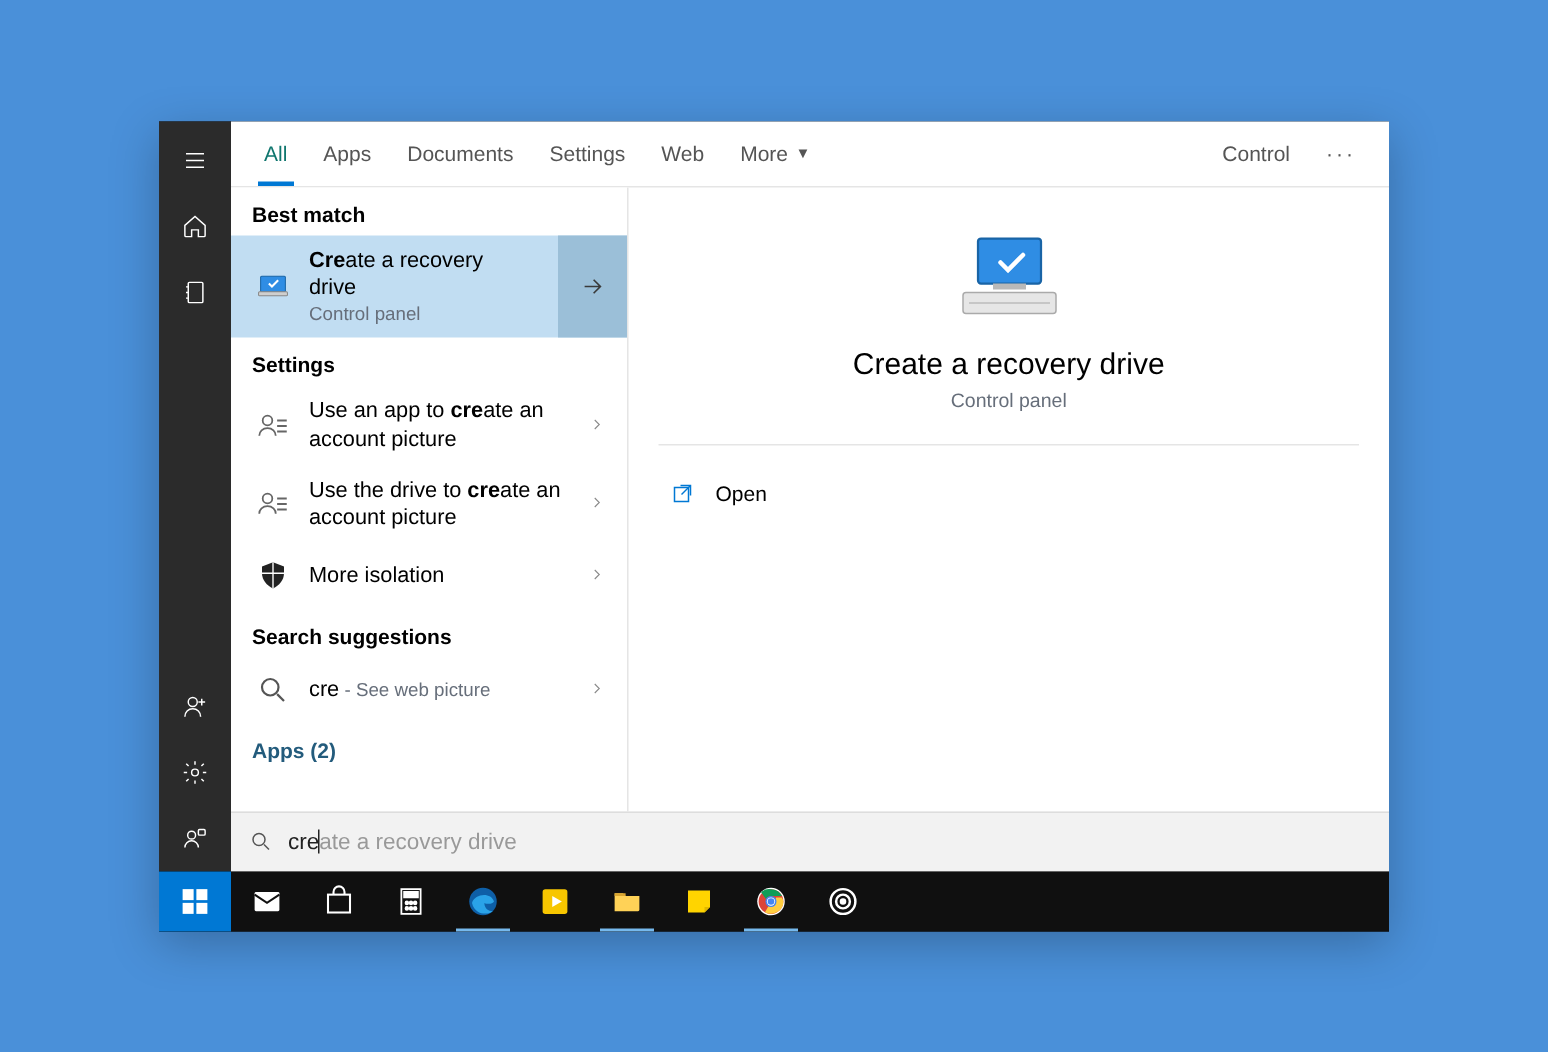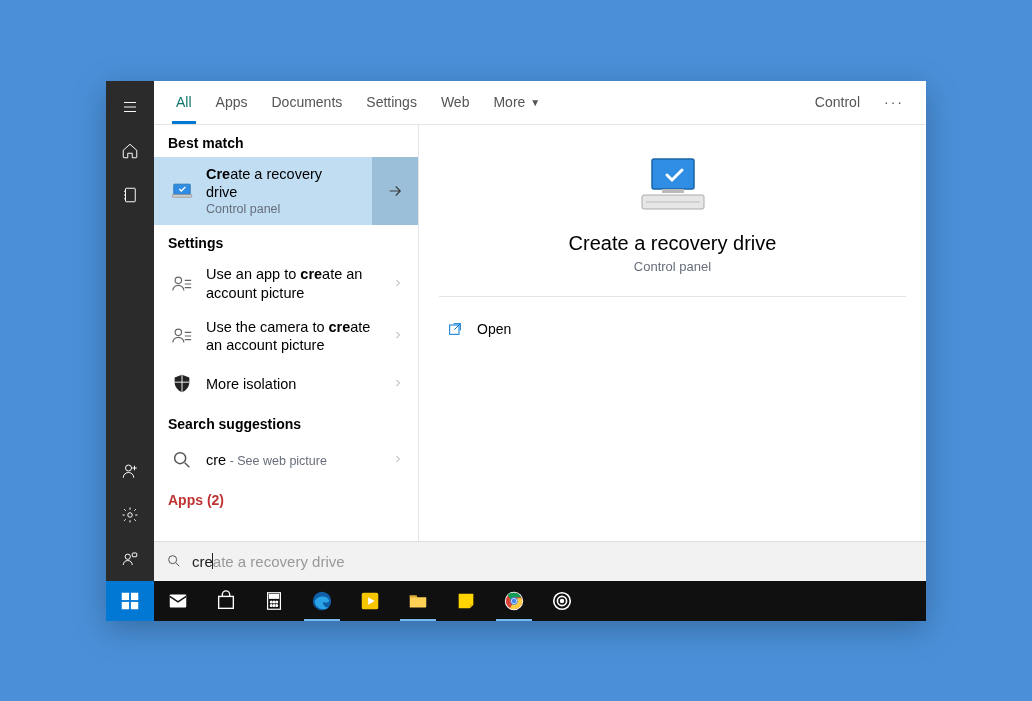--- a/index.html
+++ b/index.html
@@ -312,21 +312,21 @@
 
             <div class="result">
               <div class="icon">
                 <svg viewBox="0 0 24 24" stroke="#666" fill="none" stroke-width="1.3">
                     <circle cx="8" cy="8" r="3.5"></circle>
                     <path d="M2 19c0-3 2.5-5.5 6-5.5s6 2.5 6 5.5"></path>
                     <path d="M15 8h7M15 12h7M15 16h7"></path>
                   </svg>
               </div>
               <div class="txt">
-                <div class="title"><span>Use the camera to </span><b>cre</b><span>ate an account picture</span></div>
+                <div class="title"><span>Use the drive to </span><b>cre</b><span>ate an account picture</span></div>
               </div>
               <div class="chev"><svg viewBox="0 0 24 24">
                     <path d="M9 6l6 6-6 6"></path>
                   </svg></div>
             </div>
 
             <div class="result">
               <div class="icon">
                 <svg viewBox="0 0 24 24" stroke="#222" fill="#222" stroke-width="0">
                     <path d="M12 2l8 3v5c0 5-3.5 9-8 11-4.5-2-8-6-8-11V5l8-3z" fill="#222"></path>
@@ -352,21 +352,21 @@
                   </svg>
               </div>
               <div class="txt">
                 <div class="title"><span>cre</span><span class="sub" style="display:inline"> - See web picture</span></div>
               </div>
               <div class="chev"><svg viewBox="0 0 24 24">
                     <path d="M9 6l6 6-6 6"></path>
                   </svg></div>
             </div>
 
-            <div class="section-header partially-cut" style="color:#b91c1c">Apps (2)</div>
+            <div class="section-header partially-cut" style="color:#0c4a6e">Apps (2)</div>
           </div>
         </div>
 
         <div class="right-panel">
           <div class="preview">
             <div>
               <svg width="78" height="62" viewBox="0 0 78 62">
                 <rect x="18" y="4" width="42" height="30" rx="2" fill="#2f8de4" stroke="#1964a6" stroke-width="1.5"></rect>
                 <path d="M33 20l5 5 10-10" stroke="#fff" stroke-width="3" fill="none" stroke-linecap="round"></path>
                 <rect x="28" y="34" width="22" height="4" fill="#b9b9b9"></rect>

